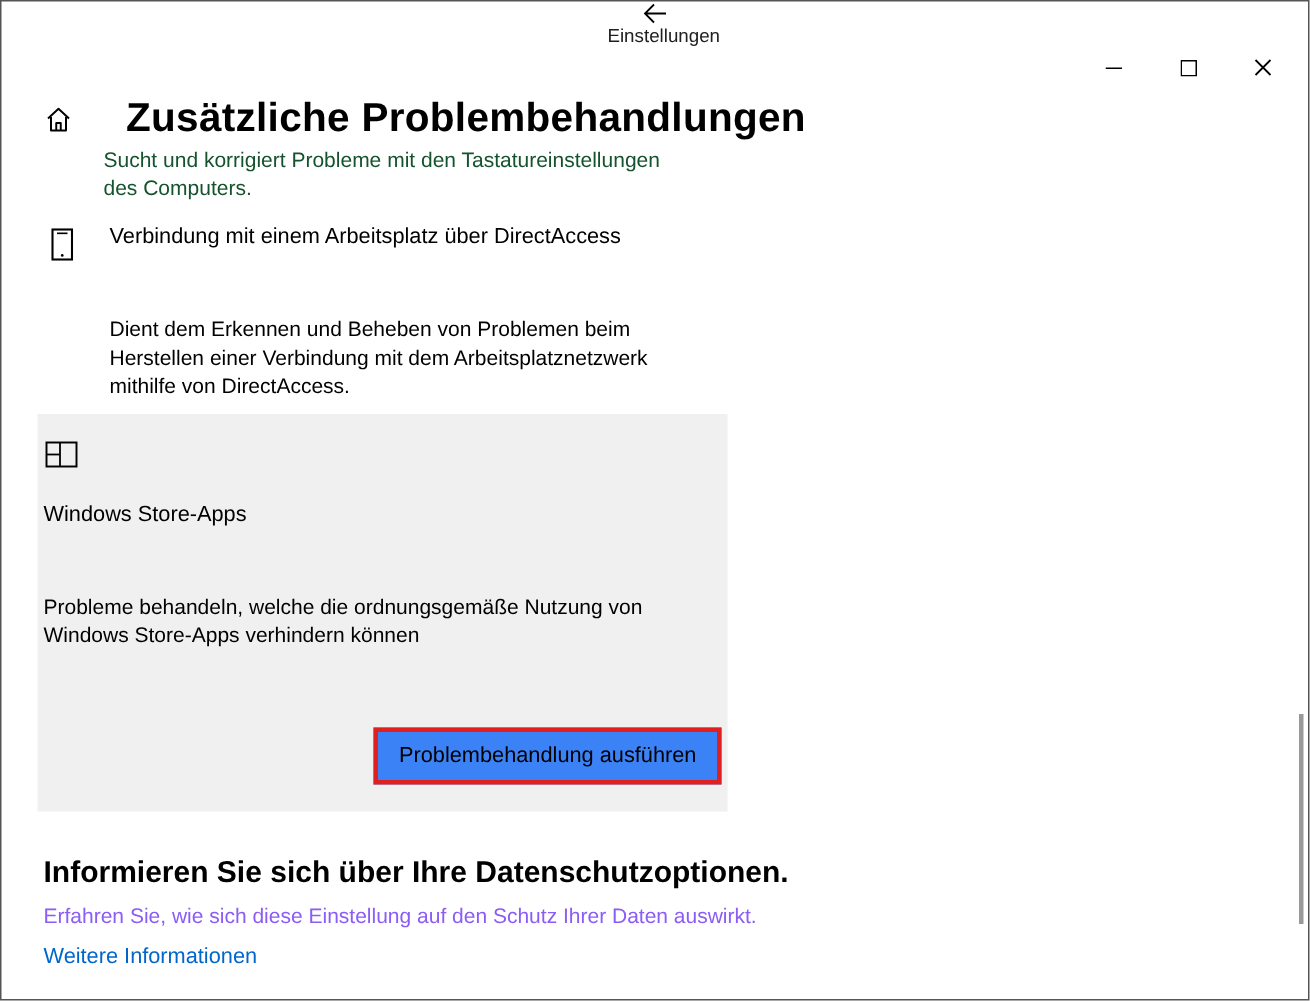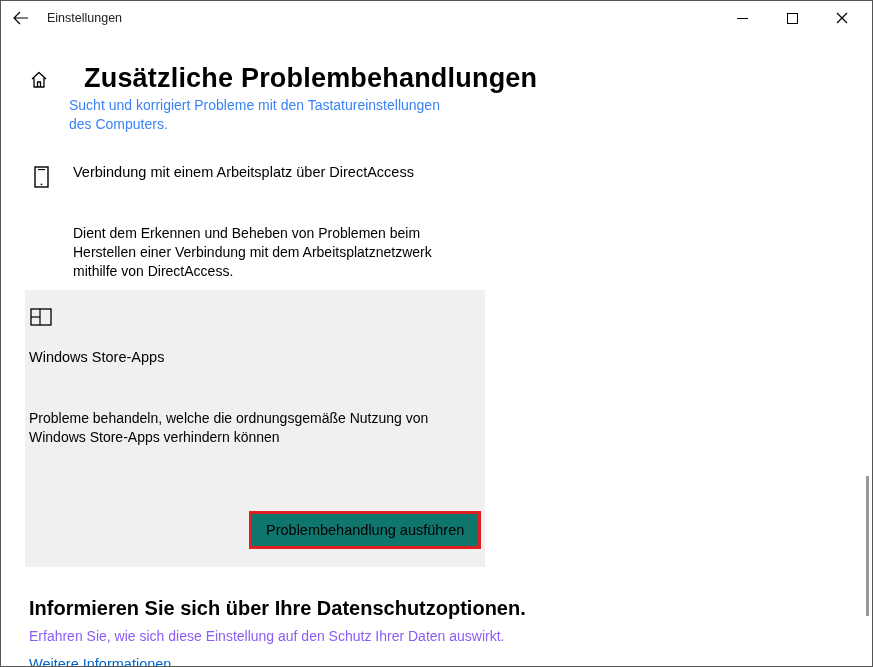--- a/index.html
+++ b/index.html
@@ -10,20 +10,21 @@
       height: 667px;
       overflow: hidden;
       border: 1px solid #555;
       position: relative;
     }
     .titlebar {
       height: 34px;
       display: flex;
       align-items: center;
       padding: 0 6px;
+      flex-direction: column;
     }
     .back-btn {
       width: 28px;
       height: 28px;
       display: flex;
       align-items: center;
       justify-content: center;
       cursor: pointer;
     }
     .title-text {
@@ -60,25 +61,25 @@
       padding-top: 7px;
     }
     .page-title {
       font-size: 27px;
       font-weight: 600;
       color: #000;
       letter-spacing: 0.2px;
     }
     .page-subtitle {
       font-size: 14px;
-      color: #3b82f6;
+      color: #14532d;
       margin-left: 40px;
       max-width: 380px;
       line-height: 1.35;
-      margin-bottom: 22px;
+      margin-bottom: 7px;
     }
     .item {
       display: flex;
       align-items: flex-start;
       gap: 20px;
       padding: 8px 0 10px 0;
       max-width: 460px;
     }
     .item-icon {
       width: 24px;
@@ -104,23 +105,23 @@
     .item.selected {
       background: #f0f0f0;
       padding: 14px 0 18px 0;
       margin-left: -4px;
       padding-left: 4px;
       flex-direction: column;
     }
     .run-button {
       display: inline-block;
       margin-left: 220px;
-      margin-top: 24px;
+      margin-top: 12px;
       padding: 8px 14px;
-      background: #0f766e;
+      background: #3b82f6;
       border: 3px solid #e02020;
       font-size: 14.5px;
       color: #000;
       cursor: pointer;
     }
     .privacy-section {
       margin-top: 30px;
     }
     .privacy-title {
       font-size: 20px;

